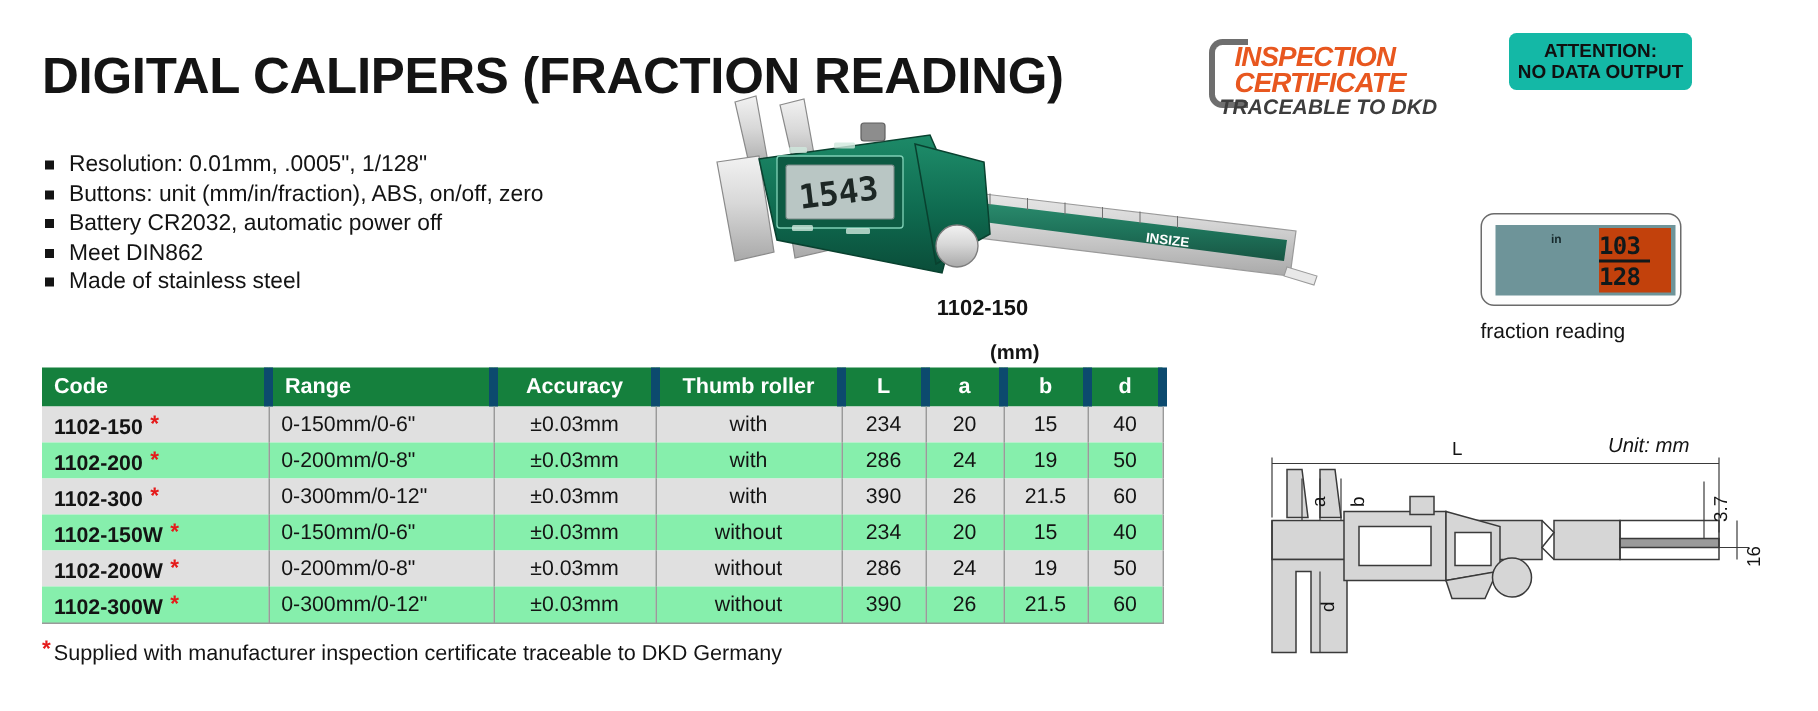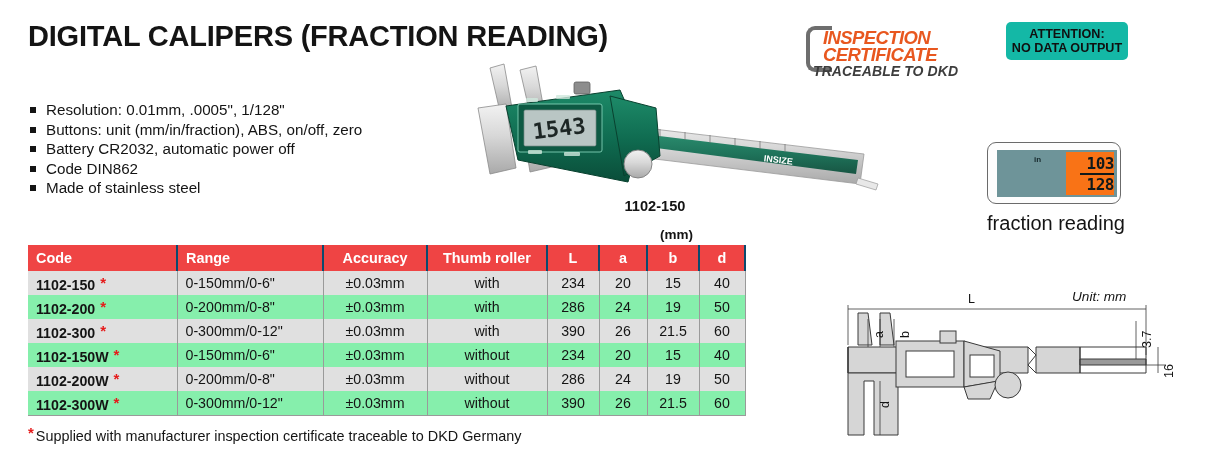--- a/index.html
+++ b/index.html
@@ -13,22 +13,22 @@
     position: relative;
     font-family: "Liberation Sans", sans-serif;
     color: #1a1a1a;
     overflow: hidden;
   }
 
   
   #page-title {
     position: absolute;
     left: 28px;
-    top: 20px;
-    font-size: 29px;
+    top: 32px;
+    font-size: 34px;
     font-weight: bold;
     letter-spacing: -0.2px;
     color: #141414;
     white-space: nowrap;
   }
 
   
   #feature-list {
     position: absolute;
     left: 30px;
@@ -168,24 +168,24 @@
     font-size: 8px;
     font-weight: bold;
     color: #15282b;
   }
   #lcd-fraction {
     position: absolute;
     right: 3px;
     top: 2px;
     width: 48px;
     height: 43px;
-    background: #f97316;
+    background: #c2410c;
     display: flex;
     flex-direction: column;
-    align-items: flex-end;
+    align-items: flex-start;
     justify-content: center;
     font-family: "DejaVu Sans Mono", monospace;
     color: #10191b;
   }
   #lcd-numer, #lcd-denom {
     font-size: 16px;
     font-weight: bold;
     letter-spacing: -0.5px;
     line-height: 17px;
   }
@@ -193,22 +193,22 @@
     width: 34px;
     height: 2px;
     background: #10191b;
     margin: 1px 0;
   }
   #fraction-caption {
     position: absolute;
     left: 987px;
     top: 212px;
     width: 138px;
-    text-align: center;
-    font-size: 20px;
+    text-align: left;
+    font-size: 14px;
     color: #141414;
   }
 
   
   #table-unit-note {
     position: absolute;
     left: 660px;
     top: 227px;
     font-size: 13.5px;
     font-weight: bold;
@@ -217,28 +217,28 @@
 
   
   #spec-table {
     position: absolute;
     left: 28px;
     top: 245px;
     border-collapse: collapse;
     font-size: 14.2px;
   }
   #spec-table th {
-    background: #ef4444;
+    background: #15803d;
     color: #ffffff;
     font-weight: bold;
     font-size: 14.4px;
     height: 26px;
     padding: 0 8px;
     text-align: left;
-    border-right: 2px solid #0c4a6e;
+    border-right: 6px solid #0c4a6e;
   }
   #spec-table th.ctr { text-align: center; padding: 0 4px; }
   #spec-table td {
     height: 24px;
     padding: 0 8px;
     border-right: 1px solid #9a9a9a;
     color: #141414;
     white-space: nowrap;
   }
   #spec-table td.ctr { text-align: center; padding: 0 4px; }
@@ -313,21 +313,21 @@
 </style>
 </head>
 <body>
 
 <div id="page-title">DIGITAL CALIPERS (FRACTION READING)</div>
 
 <ul id="feature-list">
   <li>Resolution: 0.01mm, .0005", 1/128"</li>
   <li>Buttons: unit (mm/in/fraction), ABS, on/off, zero</li>
   <li>Battery CR2032, automatic power off</li>
-  <li>Code DIN862</li>
+  <li>Meet DIN862</li>
   <li>Made of stainless steel</li>
 </ul>
 
 <div id="cert-logo">
   <div id="cert-bracket"></div>
   <div class="cert-word" id="cert-line2">CERTIFICATE</div>
   <div class="cert-word" id="cert-line1">INSPECTION</div>
 </div>
 <div id="cert-trace" style="position:absolute;left:813px;top:63px;">TRACEABLE TO DKD</div>
 

